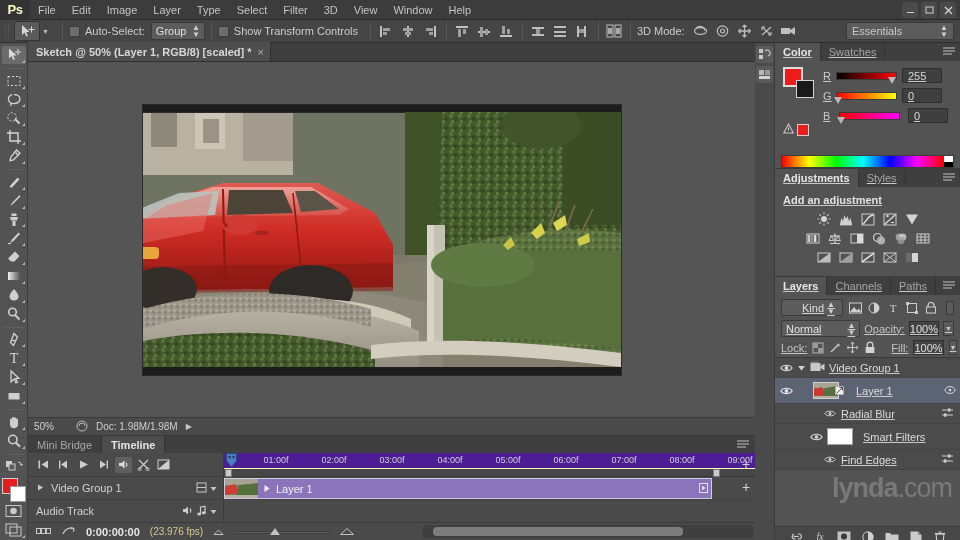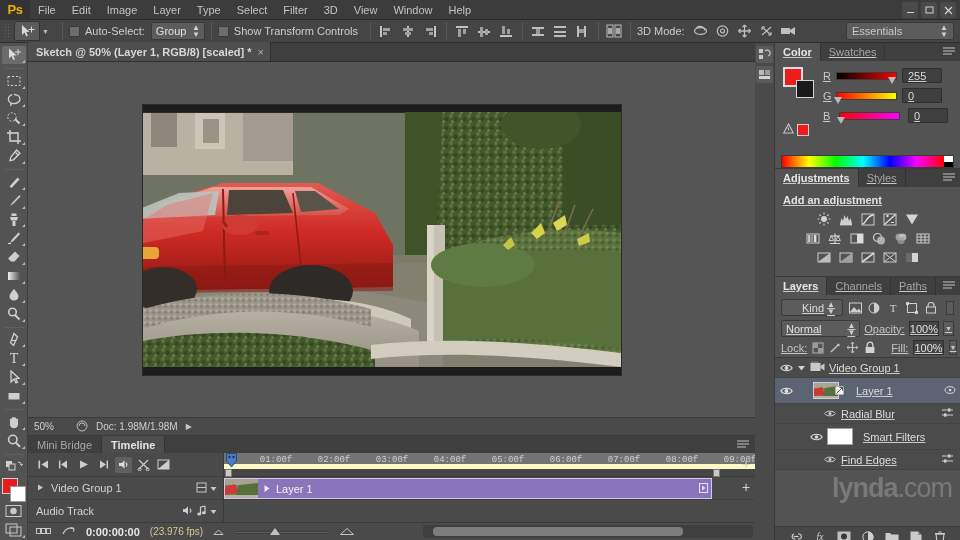--- a/index.html
+++ b/index.html
@@ -15,21 +15,21 @@
 
   
   .menubar {
     position: absolute; top: 0; left: 0; width: 960px; height: 20px;
     background: #3c3c3c; display: flex; align-items: center;
     border-bottom: 1px solid #2b2b2b;
   }
   .ps-logo {
     width: 30px; height: 20px; display: flex; align-items: center;
     justify-content: center; font-weight: bold; font-size: 13px;
-    color: #eab308; letter-spacing: -0.5px; background: #333;
+    color: #fef9c3; letter-spacing: -0.5px; background: #333;
   }
   .menu-item {
     padding: 0 8px; height: 20px; line-height: 20px; font-size: 11px;
     color: #c4c4c4; white-space: nowrap; cursor: default;
   }
   .win-btns {
     position: absolute; right: 4px; top: 2px; display: flex; gap: 3px;
   }
   .win-btn {
     width: 16px; height: 16px; border-radius: 2px; background: #4a4a4a;
@@ -162,23 +162,22 @@
   .tp-btn.on { background: #606060; }
   .tl-trackrow {
     height: 23px; display: flex; align-items: center; padding-left: 8px;
     border-bottom: 1px solid #3f3f3f; font-size: 11px; color: #d2d2d2; gap: 6px;
   }
   .tl-trackrow .right { margin-left: auto; display: flex; align-items: center;
     gap: 3px; padding-right: 6px; }
 
   .tl-right { flex: 1; position: relative; background: #4a4a4a; overflow: hidden; }
   .tl-ruler {
-    height: 16px; background: #737373; position: relative;
-    border-bottom: 5px solid #fef9c3;
-    font-family: Liberation Mono, monospace;
+    height: 16px; background: #4c1d95; position: relative;
+    border-bottom: 1px solid #fef9c3;
   }
   .tick-lbl { position: absolute; top: 2px; font-size: 9px; color: #cfcfcf;
     transform: translateX(-50%); }
   .tl-scrub { height: 8px; background: #464646; position: relative;
     border-bottom: 1px solid #3a3a3a; }
   .playhead {
     position: absolute; left: 2px; top: 0px; width: 11px; height: 15px;
   }
   .work-l, .work-r {
     position: absolute; top: 0px; width: 7px; height: 8px; background: #c9c9c9;

